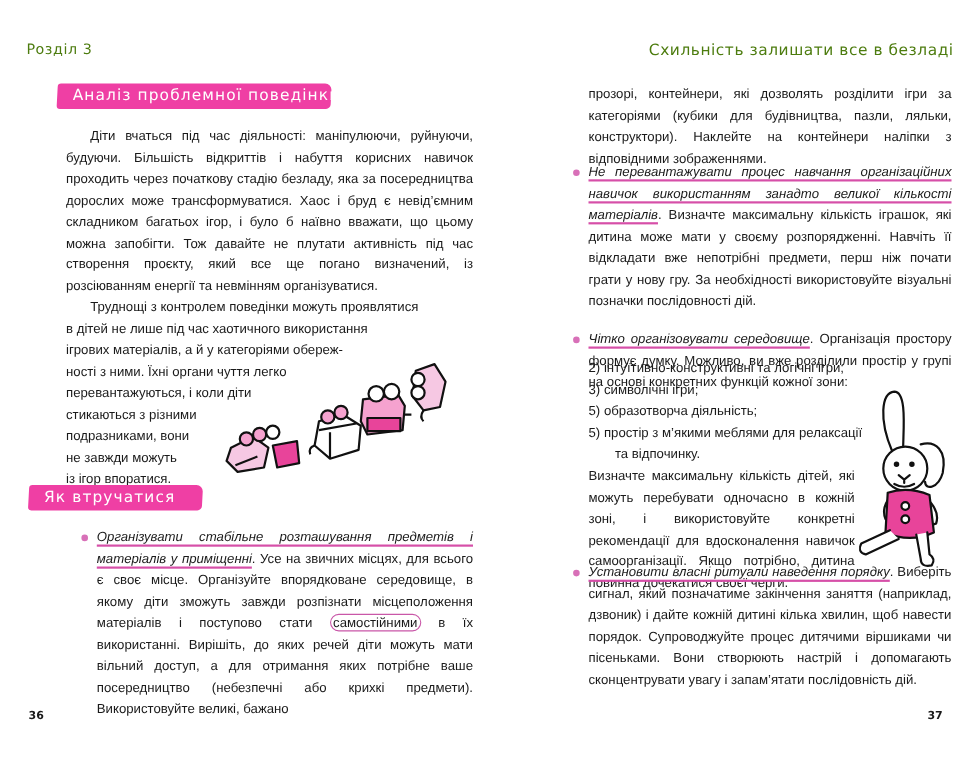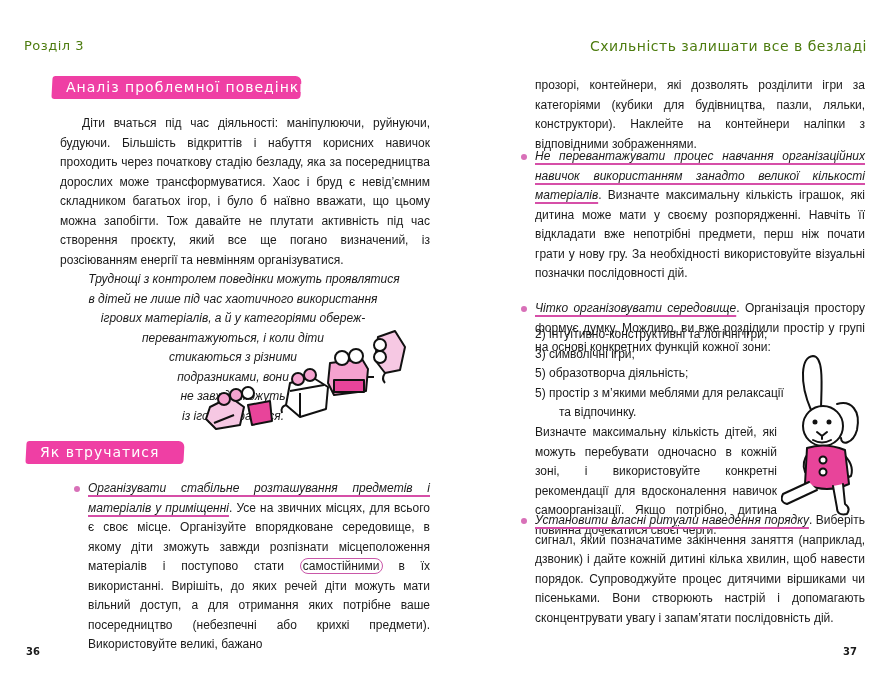--- a/index.html
+++ b/index.html
@@ -42,24 +42,25 @@
   <div class="running-head rh-left">Розділ 3</div>
 
   <div class="banner banner1">
     <span>Аналіз проблемної поведінки</span>
   </div>
 
   <div class="text" style="left:60px; top:114px; width:370px;">
     <p class="indent">Діти вчаться під час діяльності: маніпулюючи, руйнуючи, будуючи. Більшість відкриттів і набуття корисних навичок проходить через початкову стадію безладу, яка за посередництва дорослих може трансформуватися. Хаос і бруд є невід’ємним складником багатьох ігор, і було б наївно вважати, що цьому можна запобігти. Тож давайте не плутати активність під час створення проєкту, який все ще погано визначений, із розсіюванням енергії та невмінням організуватися.</p>
   </div>
 
-  <div class="text" style="left:48px; top:270px; width:370px; text-align:center;font-style:italic;">
+  <div class="text" style="left:60px; top:270px; width:370px; text-align:left;">
     <div class="indent">Труднощі з контролем поведінки можуть проявлятися</div>
     <div>в дітей не лише під час хаотичного використання</div>
     <div>ігрових матеріалів, а й у категоріями обереж-</div>
+    <div>ності з ними. Їхні органи чуття легко</div>
     <div>перевантажуються, і коли діти</div>
     <div>стикаються з різними</div>
     <div>подразниками, вони</div>
     <div>не завжди можуть</div>
     <div>із ігор впоратися.</div>
   </div>
 
   <svg style="left:200px; top:325px;" width="235" height="105" viewBox="0 0 235 105">
     <g stroke="#111" stroke-width="2" stroke-linejoin="round" fill="none">
 

